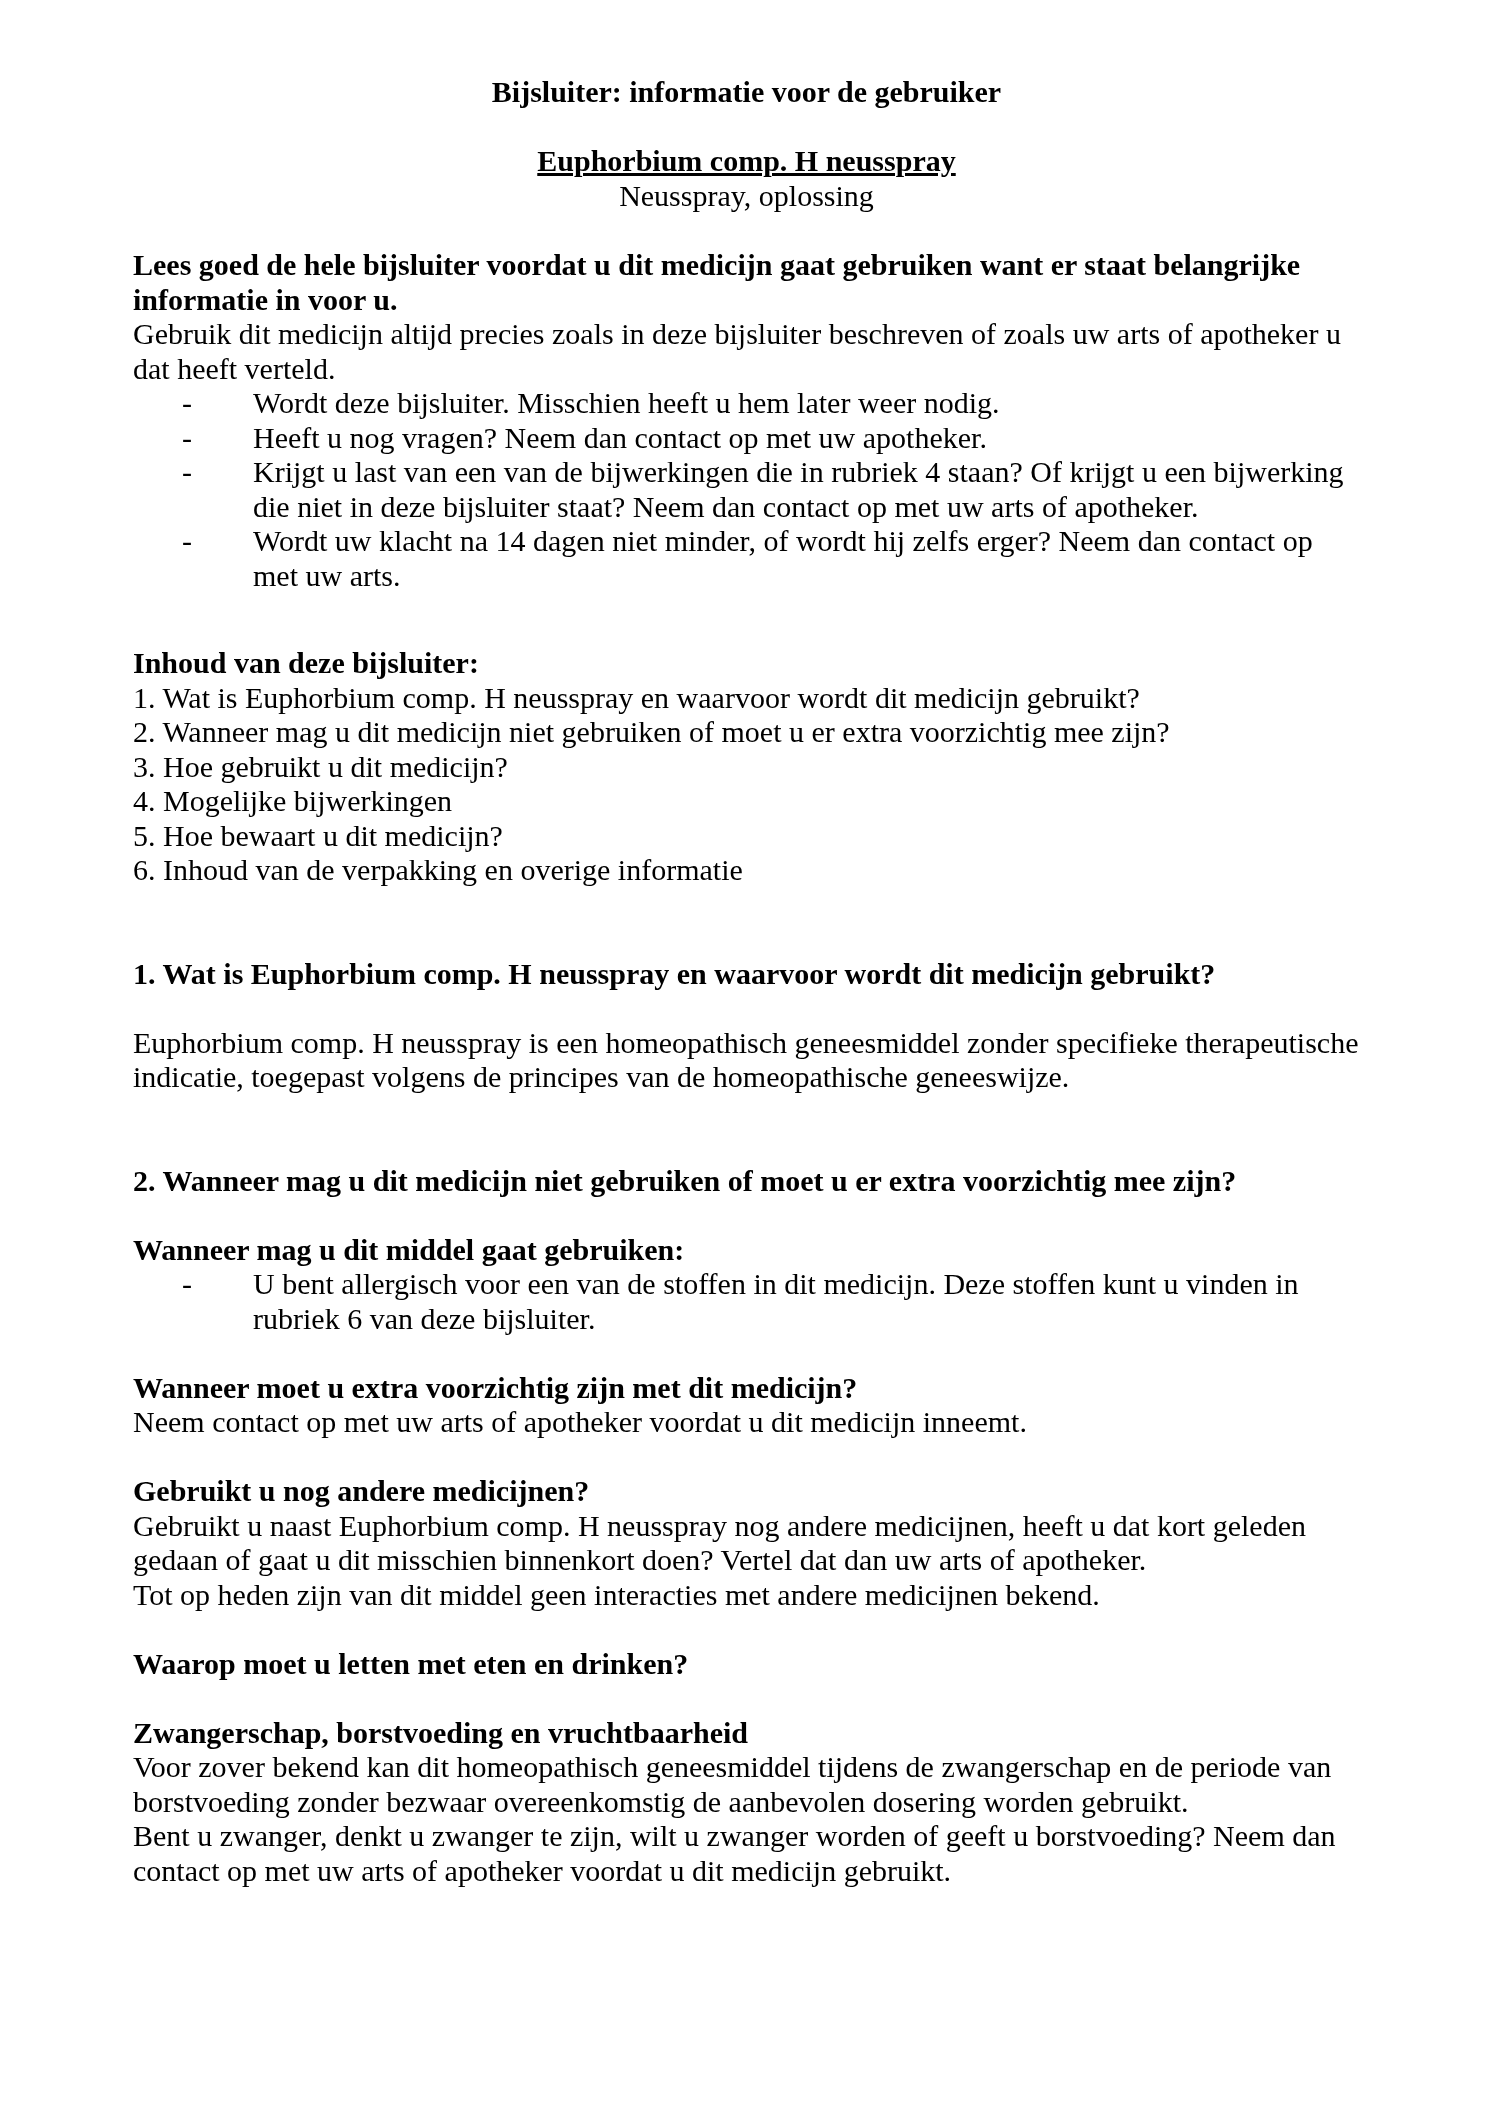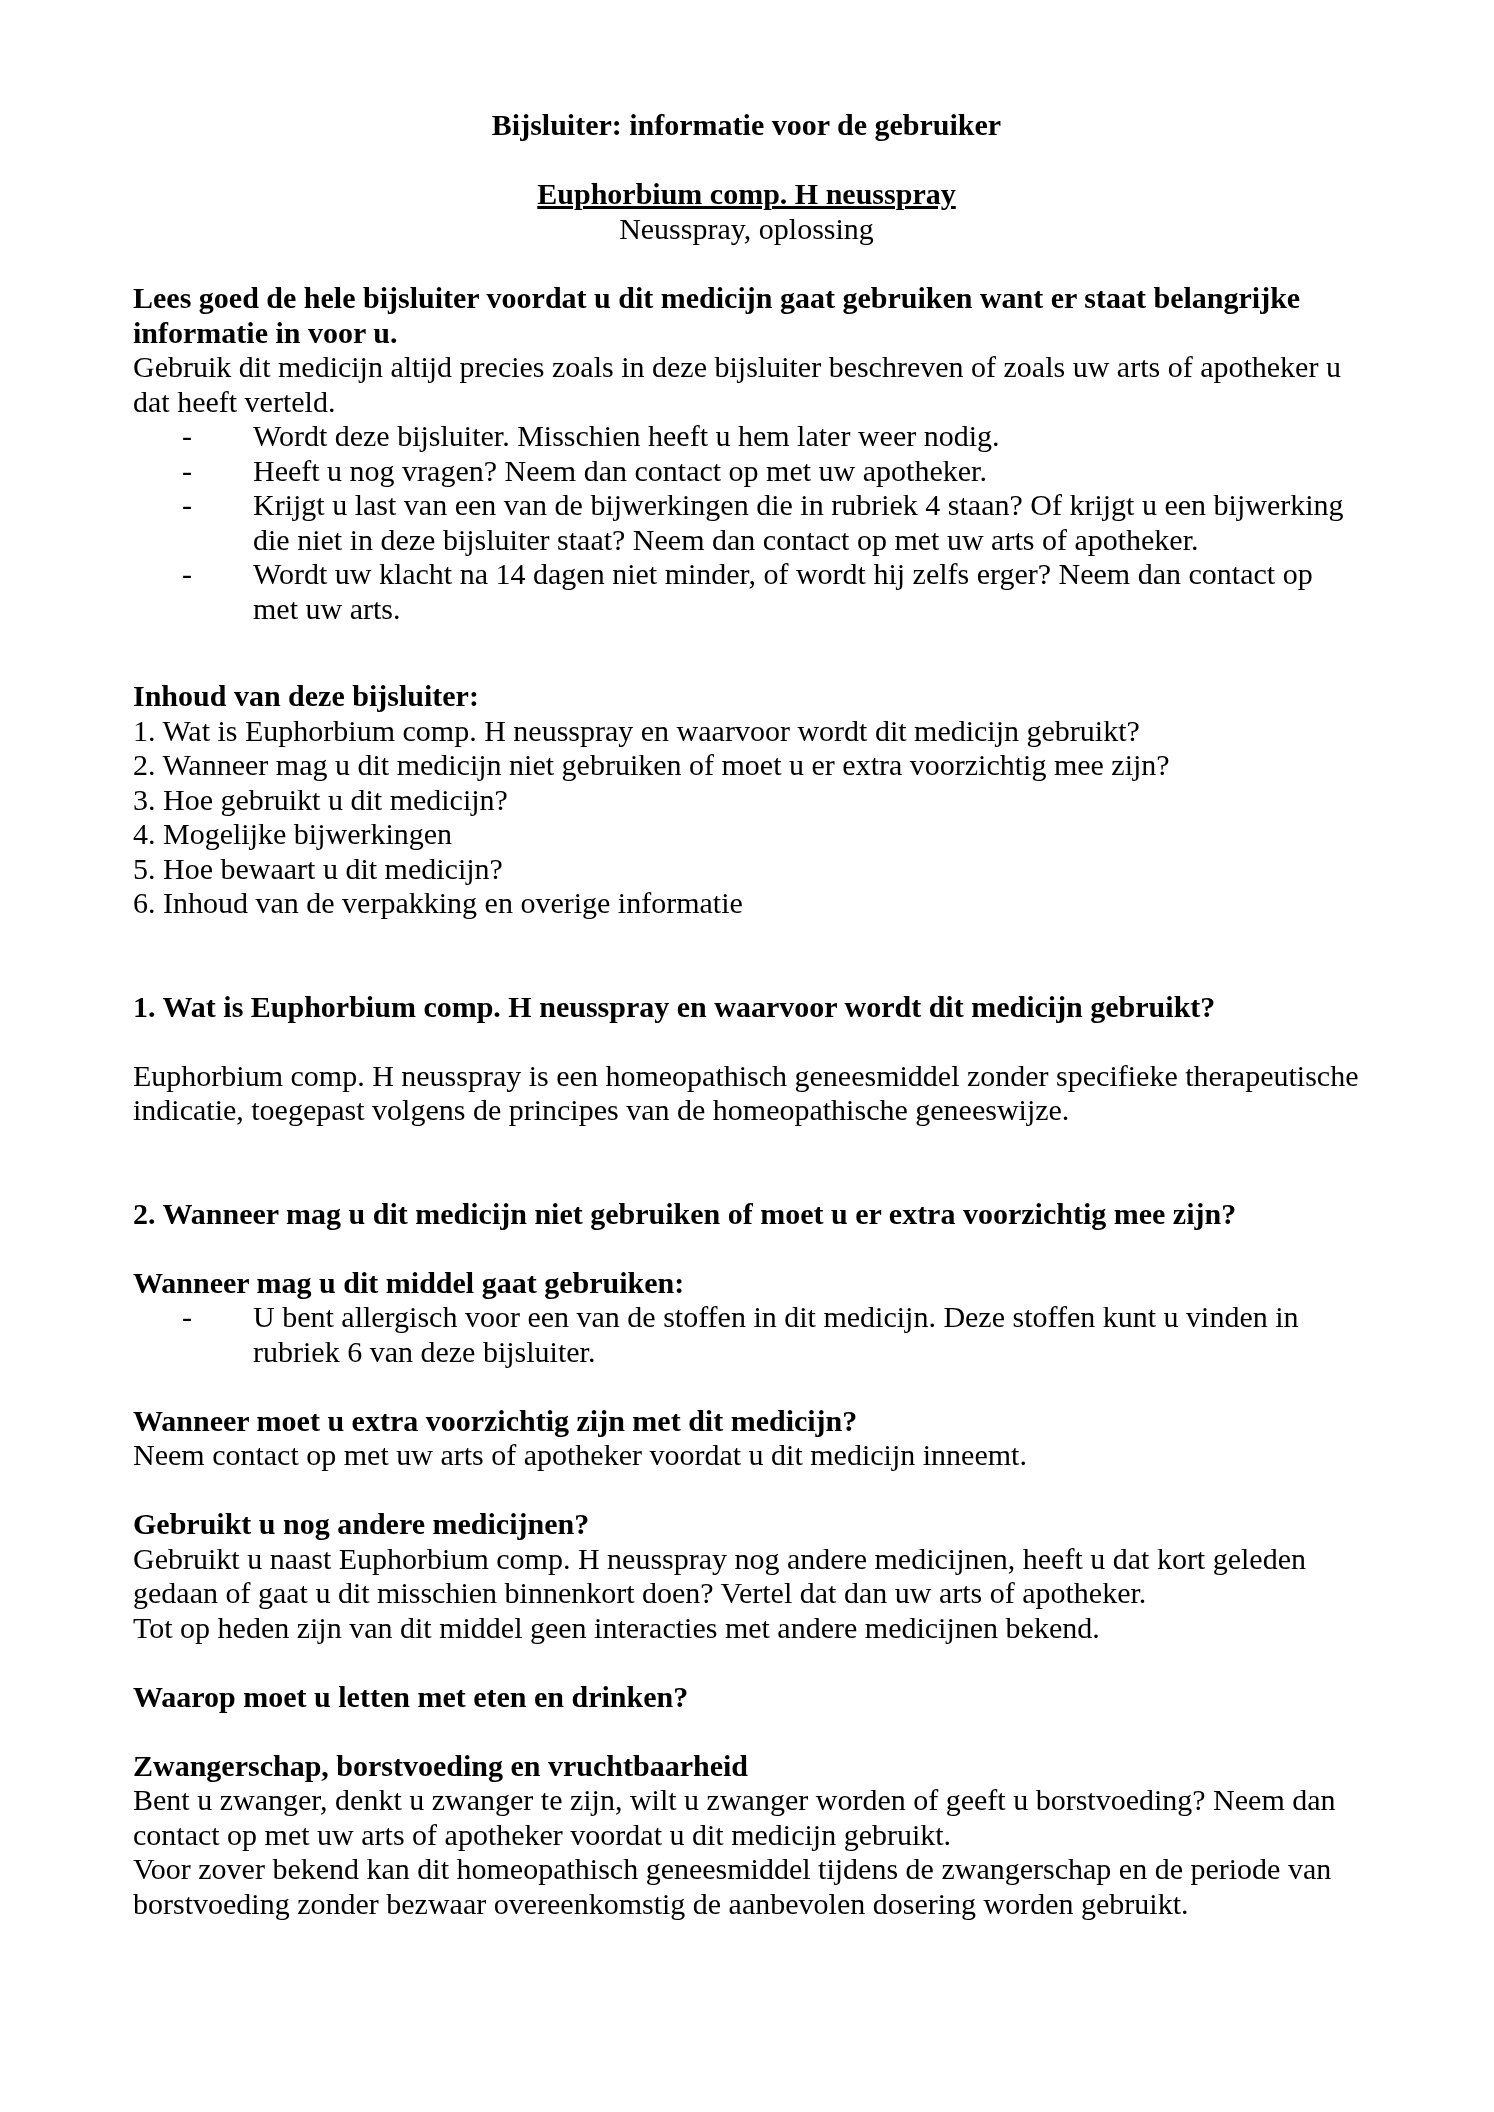--- a/index.html
+++ b/index.html
@@ -10,21 +10,21 @@
   .page {
     position: relative;
     width: 1494px;
     height: 2112px;
     box-sizing: border-box;
     background: #ffffff;
     color: #000000;
     font-family: "Liberation Serif", "DejaVu Serif", serif;
     font-size: 30px;
     line-height: 34.5px;
-    padding: 108px 134px 0 133px;
+    padding: 75px 134px 0 133px;
     overflow: hidden;
   }
   p, h1, h2, h3 { margin: 0; padding: 0; font-size: 30px; line-height: 34.5px; }
   .doc-header { text-align: center; margin-bottom: 34.5px; }
   .doc-title { font-weight: bold; margin-bottom: 34.5px; }
   .product-name { font-weight: bold; text-decoration: underline; }
   .product-form { font-weight: normal; }
   .intro-heading { font-weight: bold; margin-top: 35px; }
   .bullet-item { display: flex; }
   .bullet-dash { width: 71px; margin-left: 49px; flex: 0 0 71px; }
@@ -105,18 +105,18 @@
       <p>Gebruikt u naast Euphorbium comp. H neusspray nog andere medicijnen, heeft u dat kort geleden gedaan of gaat u dit misschien binnenkort doen? Vertel dat dan uw arts of apotheker.</p>
       <p>Tot op heden zijn van dit middel geen interacties met andere medicijnen bekend.</p>
     </div>
 
     <div class="subsection">
       <h3 class="subsection-heading">Waarop moet u letten met eten en drinken?</h3>
     </div>
 
     <div class="subsection">
       <h3 class="subsection-heading">Zwangerschap, borstvoeding en vruchtbaarheid</h3>
+      <p>Voor zover bekend kan dit homeopathisch geneesmiddel tijdens de zwangerschap en de periode van borstvoeding zonder bezwaar overeenkomstig de aanbevolen dosering worden gebruikt.</p>
       <p>Bent u zwanger, denkt u zwanger te zijn, wilt u zwanger worden of geeft u borstvoeding? Neem dan contact op met uw arts of apotheker voordat u dit medicijn gebruikt.</p>
-      <p>Voor zover bekend kan dit homeopathisch geneesmiddel tijdens de zwangerschap en de periode van borstvoeding zonder bezwaar overeenkomstig de aanbevolen dosering worden gebruikt.</p>
     </div>
   </div>
 
 </div>
 
 </body></html>

